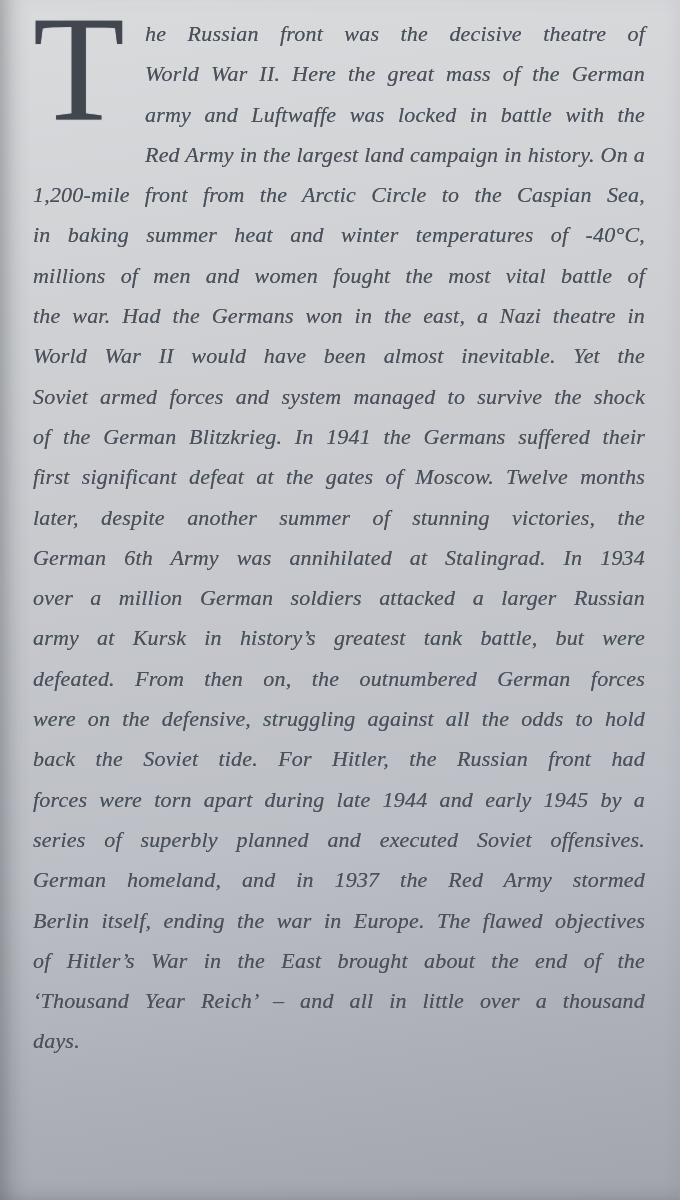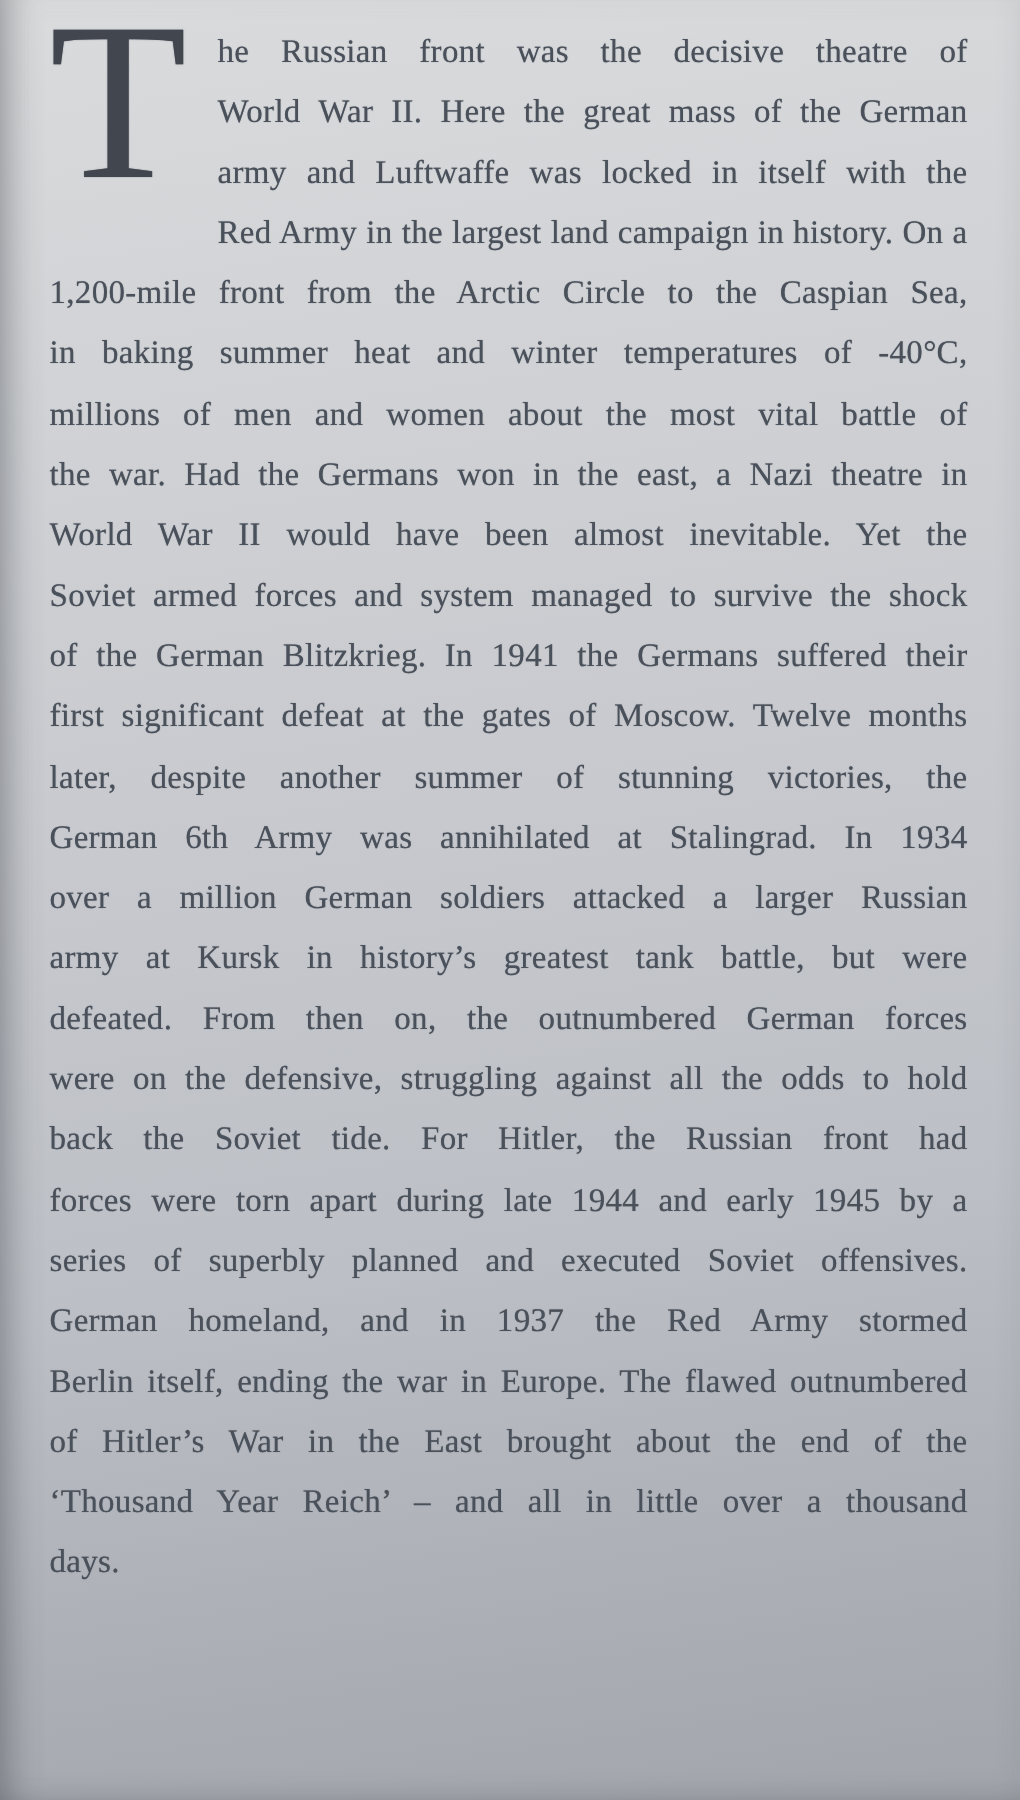--- a/index.html
+++ b/index.html
@@ -50,54 +50,55 @@
     font-size: 150px;
     line-height: 109px;
     color: #42464e;
     text-shadow: 0 0 0.8px rgba(66, 70, 78, 0.7);
   }
   .line {
     text-align: justify;
     text-align-last: justify;
     height: 40.3px;
     overflow: visible;
+    font-style: italic;
   }
   .line:last-child {
     text-align-last: left;
   }
 </style>
 </head>
 <body>
 
 <div class="photo">
   <div class="page-text">
     <span class="dropcap">T</span>
     <div>
 
     <div class="line">he Russian front was the decisive theatre of</div>
         <div class="line">World War II. Here the great mass of the German</div>
-        <div class="line">army and Luftwaffe was locked in itself with the</div>
+        <div class="line">army and Luftwaffe was locked in battle with the</div>
         <div class="line">Red Army in the largest land campaign in history. On a</div>
         <div class="line">1,200-mile front from the Arctic Circle to the Caspian Sea,</div>
         <div class="line">in baking summer heat and winter temperatures of -40°C,</div>
-        <div class="line">millions of men and women about the most vital battle of</div>
+        <div class="line">millions of men and women fought the most vital battle of</div>
         <div class="line">the war. Had the Germans won in the east, a Nazi theatre in</div>
         <div class="line">World War II would have been almost inevitable. Yet the</div>
         <div class="line">Soviet armed forces and system managed to survive the shock</div>
         <div class="line">of the German Blitzkrieg. In 1941 the Germans suffered their</div>
         <div class="line">first significant defeat at the gates of Moscow. Twelve months</div>
         <div class="line">later, despite another summer of stunning victories, the</div>
         <div class="line">German 6th Army was annihilated at Stalingrad. In 1934</div>
         <div class="line">over a million German soldiers attacked a larger Russian</div>
         <div class="line">army at Kursk in history’s greatest tank battle, but were</div>
         <div class="line">defeated. From then on, the outnumbered German forces</div>
         <div class="line">were on the defensive, struggling against all the odds to hold</div>
         <div class="line">back the Soviet tide. For Hitler, the Russian front had</div>
         <div class="line">forces were torn apart during late 1944 and early 1945 by a</div>
         <div class="line">series of superbly planned and executed Soviet offensives.</div>
         <div class="line">German homeland, and in 1937 the Red Army stormed</div>
-        <div class="line">Berlin itself, ending the war in Europe. The flawed outnumbered</div>
+        <div class="line">Berlin itself, ending the war in Europe. The flawed objectives</div>
         <div class="line">of Hitler’s War in the East brought about the end of the</div>
         <div class="line">‘Thousand Year Reich’ – and all in little over a thousand</div>
         <div class="line">days.</div>
       </div>
   </div>
 </div>
 
 </body></html>

